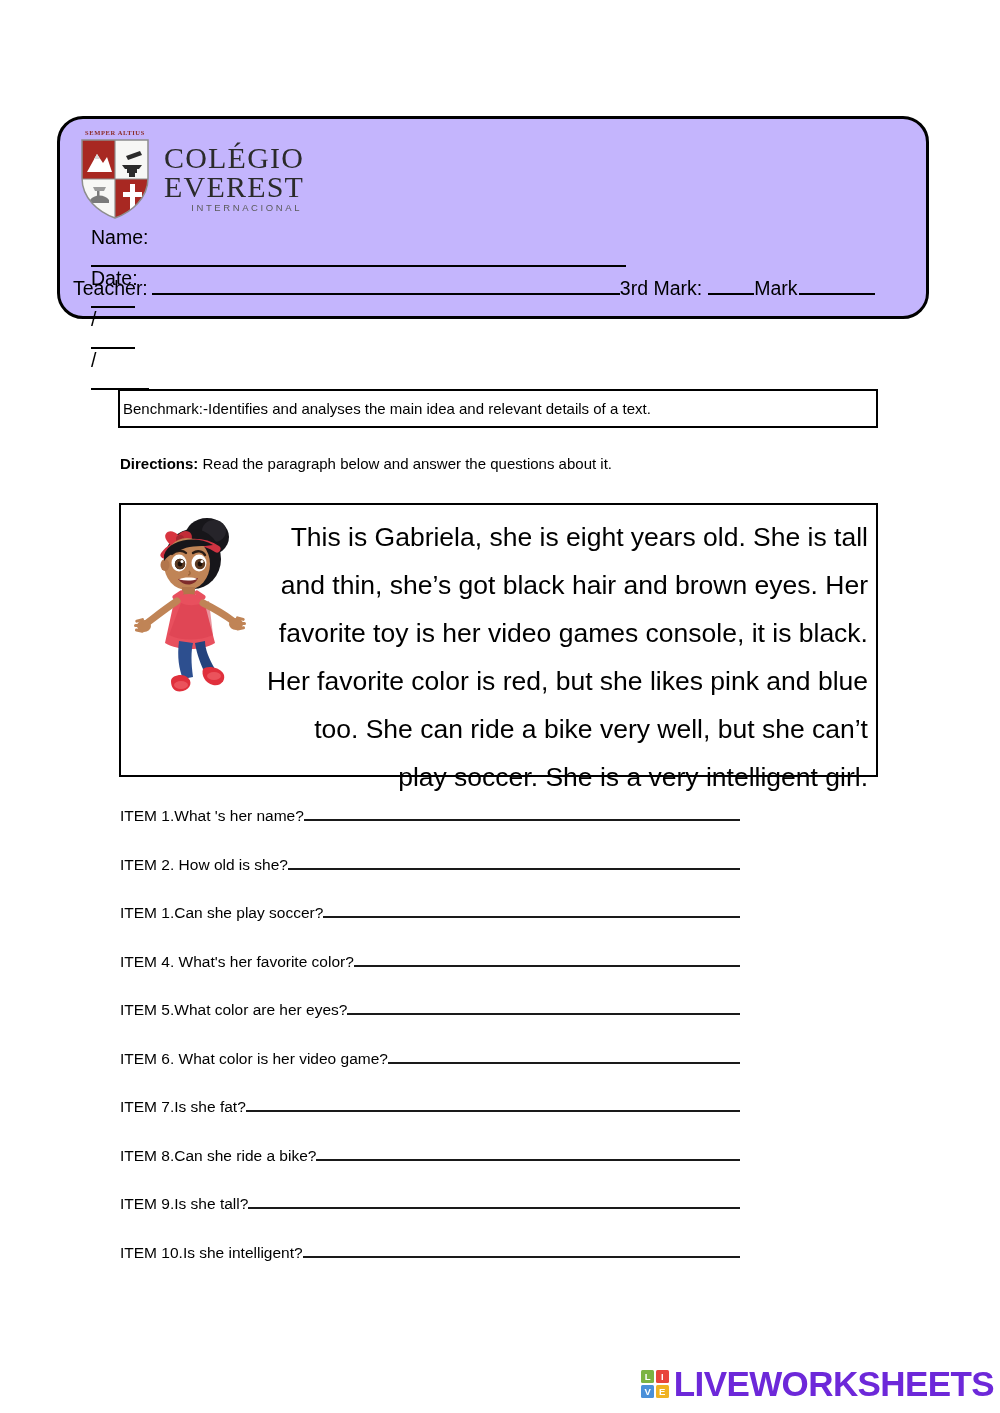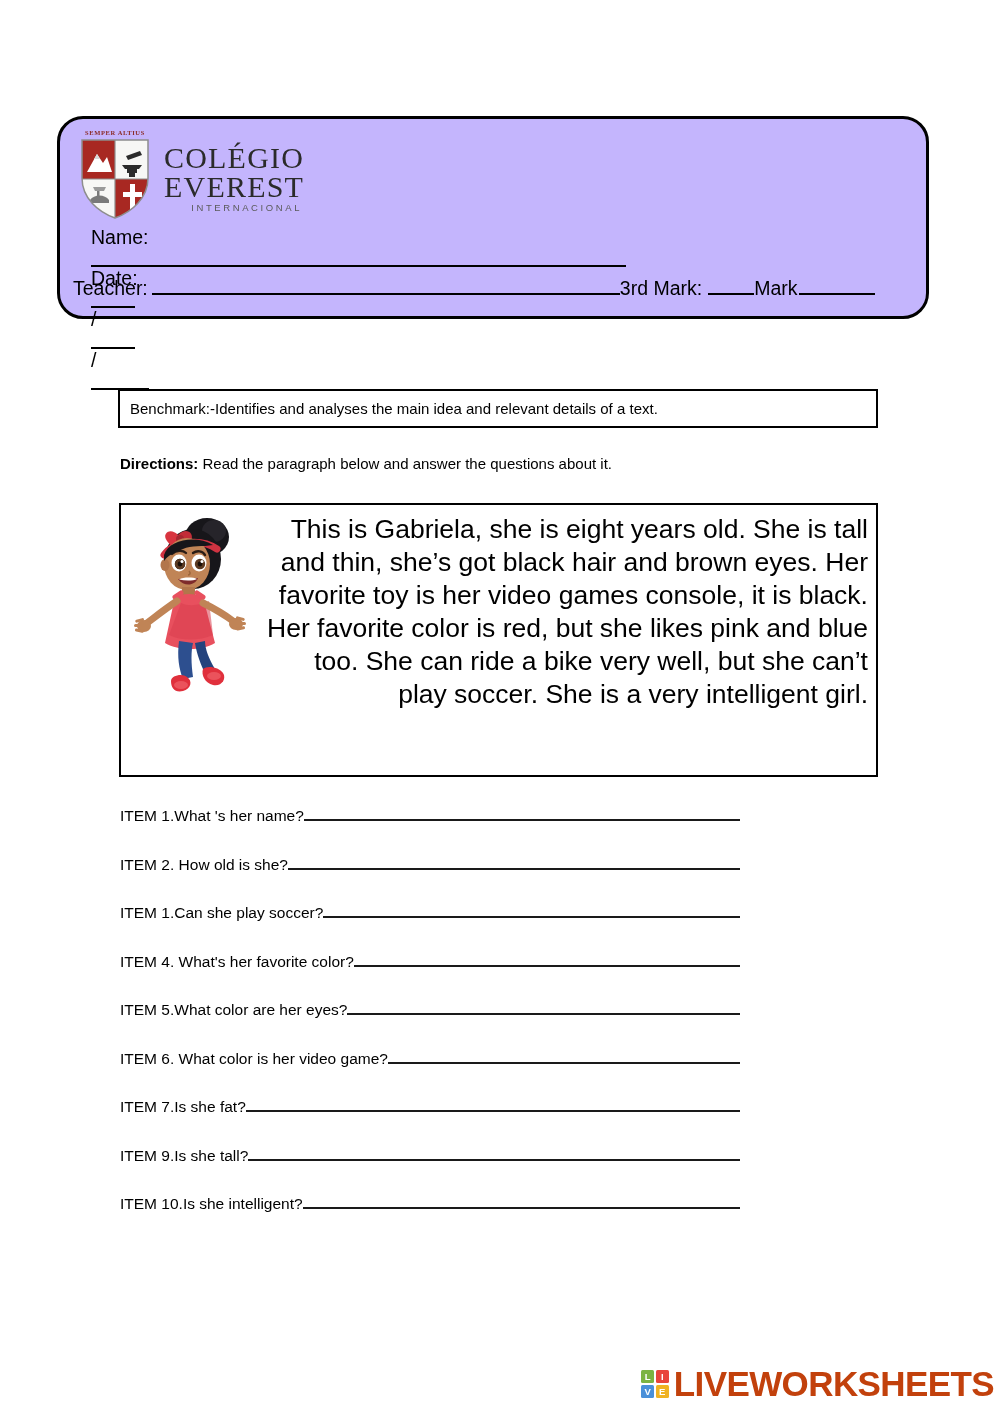--- a/index.html
+++ b/index.html
@@ -113,21 +113,21 @@
   #benchmark-box {
     position: absolute;
     left: 118px;
     top: 389px;
     width: 760px;
     height: 39px;
     border: 2px solid #000;
     box-sizing: border-box;
     display: flex;
     align-items: center;
-    padding-left: 10px;
+    padding-left: 3px;
     font-size: 15px;
   }
 
   
   #directions {
     position: absolute;
     left: 120px;
     top: 455px;
     font-size: 15px;
   }
@@ -146,21 +146,21 @@
   }
   #girl-figure {
     float: left;
     width: 130px;
     height: 196px;
     margin: 6px 6px 0 10px;
     shape-outside: margin-box;
   }
   #paragraph-text {
     font-size: 26.5px;
-    line-height: 33px;
+    line-height: 48px;
     text-align: right;
     padding: 8px 8px 0 6px;
   }
 
   
   #questions {
     position: absolute;
     left: 120px;
     top: 806px;
     width: 620px;
@@ -380,30 +380,34 @@
   </div>
   <div class="question-row">
     <span class="q-text">ITEM 6. What color is her video game?</span>
     <span class="q-line"></span>
   </div>
   <div class="question-row">
     <span class="q-text">ITEM 7.Is she fat?</span>
     <span class="q-line"></span>
   </div>
   <div class="question-row">
+    <span class="q-text">ITEM 8.Can she ride a bike?</span>
+    <span class="q-line"></span>
+  </div>
+  <div class="question-row">
     <span class="q-text">ITEM 9.Is she tall?</span>
     <span class="q-line"></span>
   </div>
   <div class="question-row">
     <span class="q-text">ITEM 10.Is she intelligent?</span>
     <span class="q-line"></span>
   </div>
 </div>
 
 <div id="lws-logo">
   <div id="lws-tiles">
     <div class="lws-tile" style="background: rgb(124, 179, 66);">L</div>
     <div class="lws-tile" style="background: rgb(232, 69, 60);">I</div>
     <div class="lws-tile" style="background: rgb(74, 144, 217);">V</div>
     <div class="lws-tile" style="background: rgb(240, 179, 35);">E</div>
   </div>
-  <div id="lws-word" style="color: #c2410c;">LIVEWORKSHEETS</div>
+  <div id="lws-word" style="color: #6d28d9;">LIVEWORKSHEETS</div>
 </div>
 
 </body></html>

